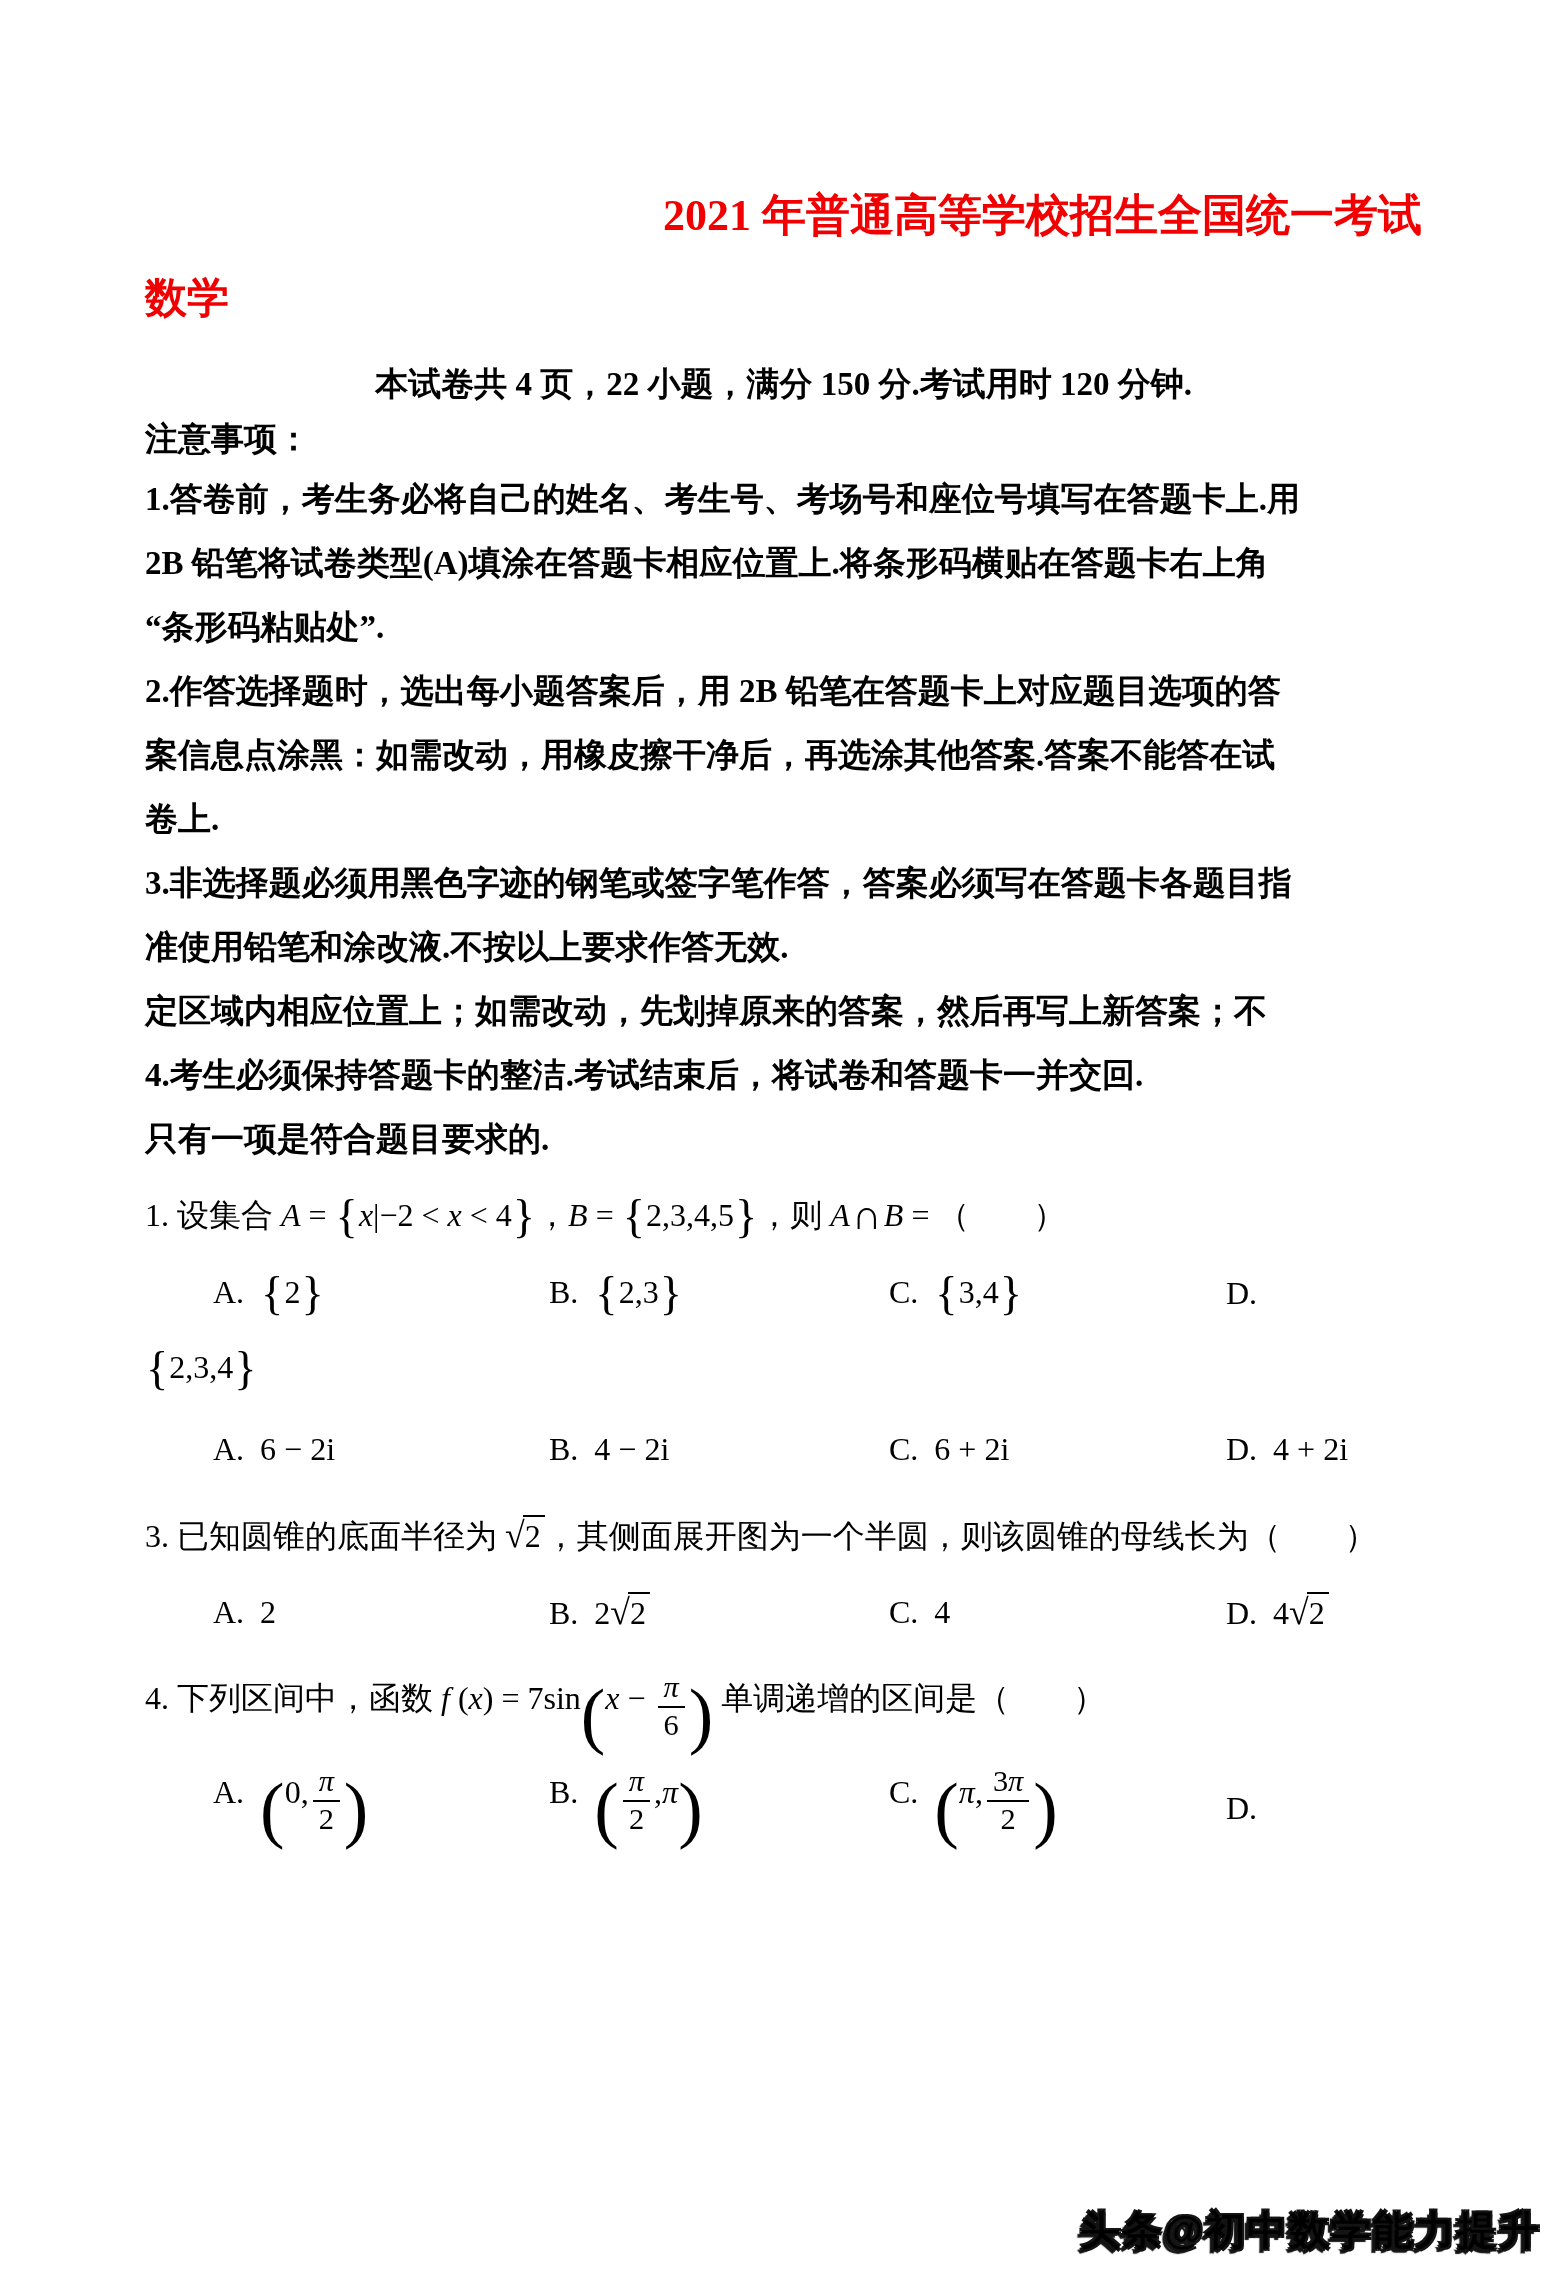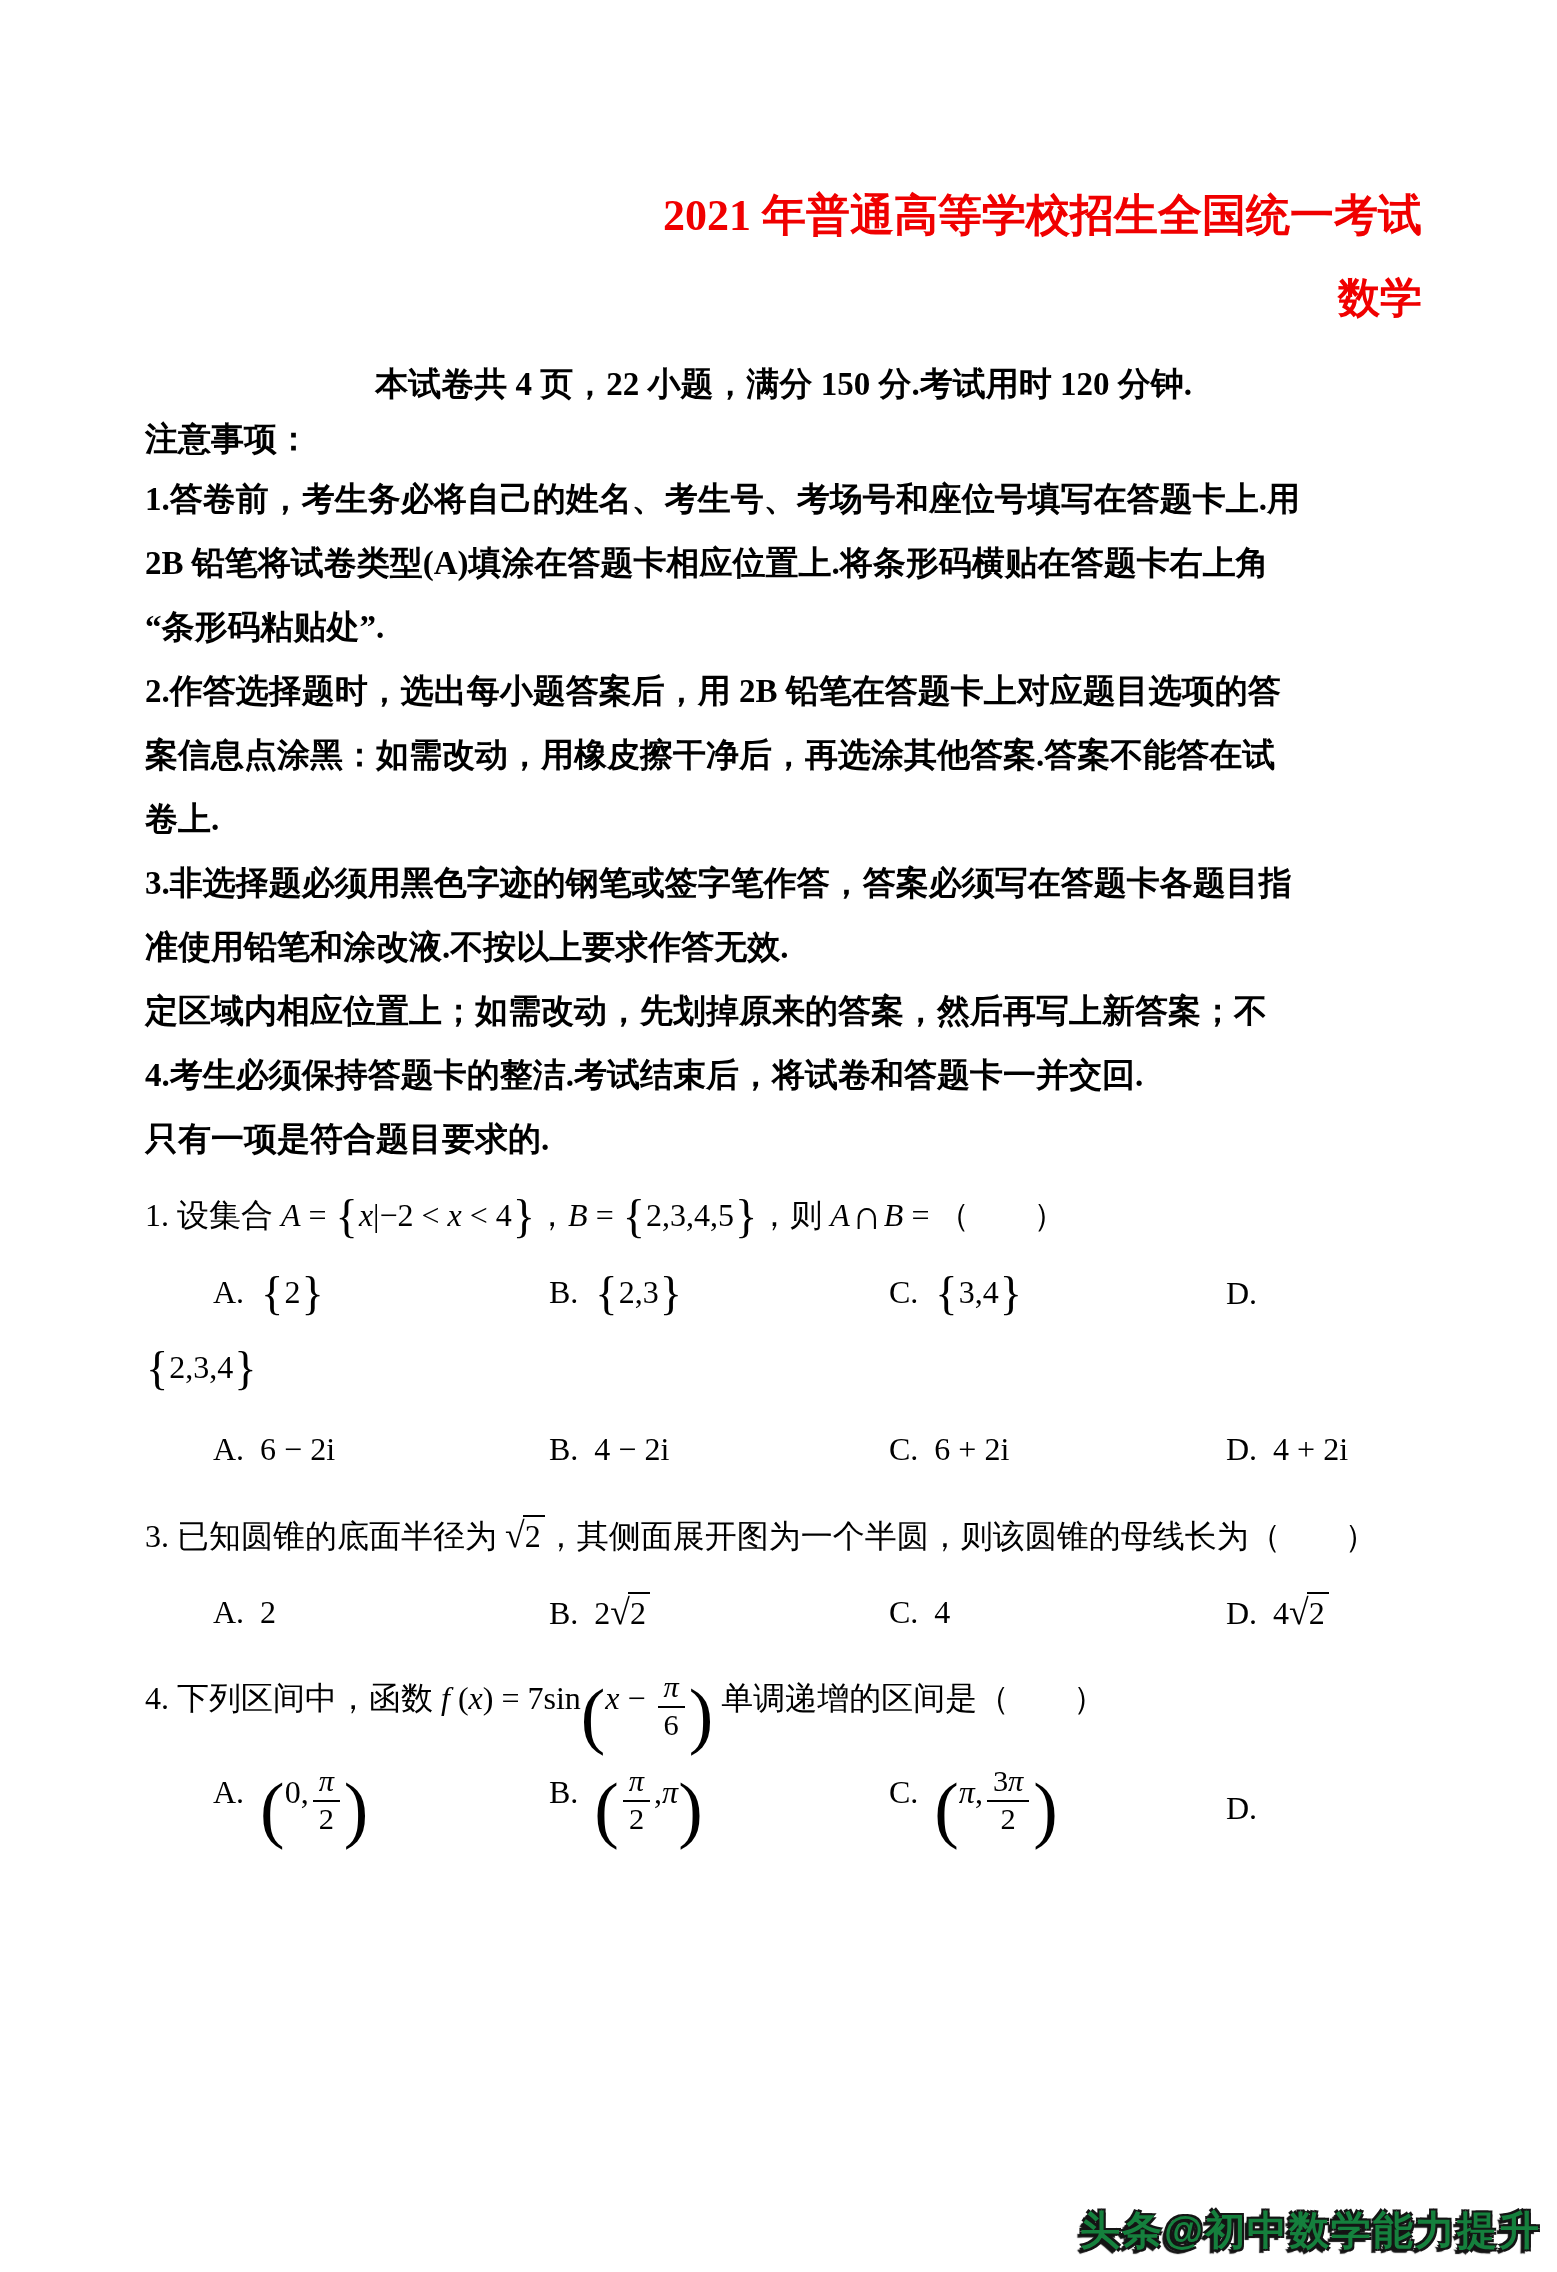--- a/index.html
+++ b/index.html
@@ -11,21 +11,21 @@
     position: relative;
     overflow: hidden;
   }
   .page { padding: 190px 135px 0 145px; }
 
   .title {
     text-align: right; font-weight: bold;
     font-size: 44px; line-height: 51px;
   }
   .subtitle {
-    text-align: right; font-weight: bold;
+    text-align: left; font-weight: bold;
     font-size: 42px; line-height: 46px; margin-top: 34px;
   }
   .exam-info {
     text-align: center; font-weight: bold;
     font-size: 33px; line-height: 38px; margin-top: 44px;
   }
   .notice-heading {
     font-weight: bold; font-size: 33px; line-height: 56px; margin-top: 8px;
   }
   .notice-line, .section-line {
@@ -68,21 +68,21 @@
   .mfrac i { font-style: italic; }
   .msqrt { white-space: nowrap; }
   .msqrt .radsign { font-size: 1.12em; }
   .msqrt .rad { border-top: 2px solid #000; padding: 1px 4px 0 2px; margin-left: -2px; }
   .mover { font-style: italic; text-decoration: overline; }
 
   .watermark {
     position: absolute; right: 16px; bottom: 14px;
     font-family: "Liberation Sans", "DejaVu Sans", sans-serif;
     font-weight: bold; font-size: 40px; letter-spacing: 2px;
-    color: #15803d;
+    color: #000000;
     text-shadow: -2px 2px 0 #141414, 2px 2px 0 #141414,
                  -2px -2px 0 #141414, 2px -2px 0 #141414,
                  -4px 4px 1px #141414;
     white-space: nowrap;
   }
 </style>
 </head>
 <body>
 
 <div class="page">

